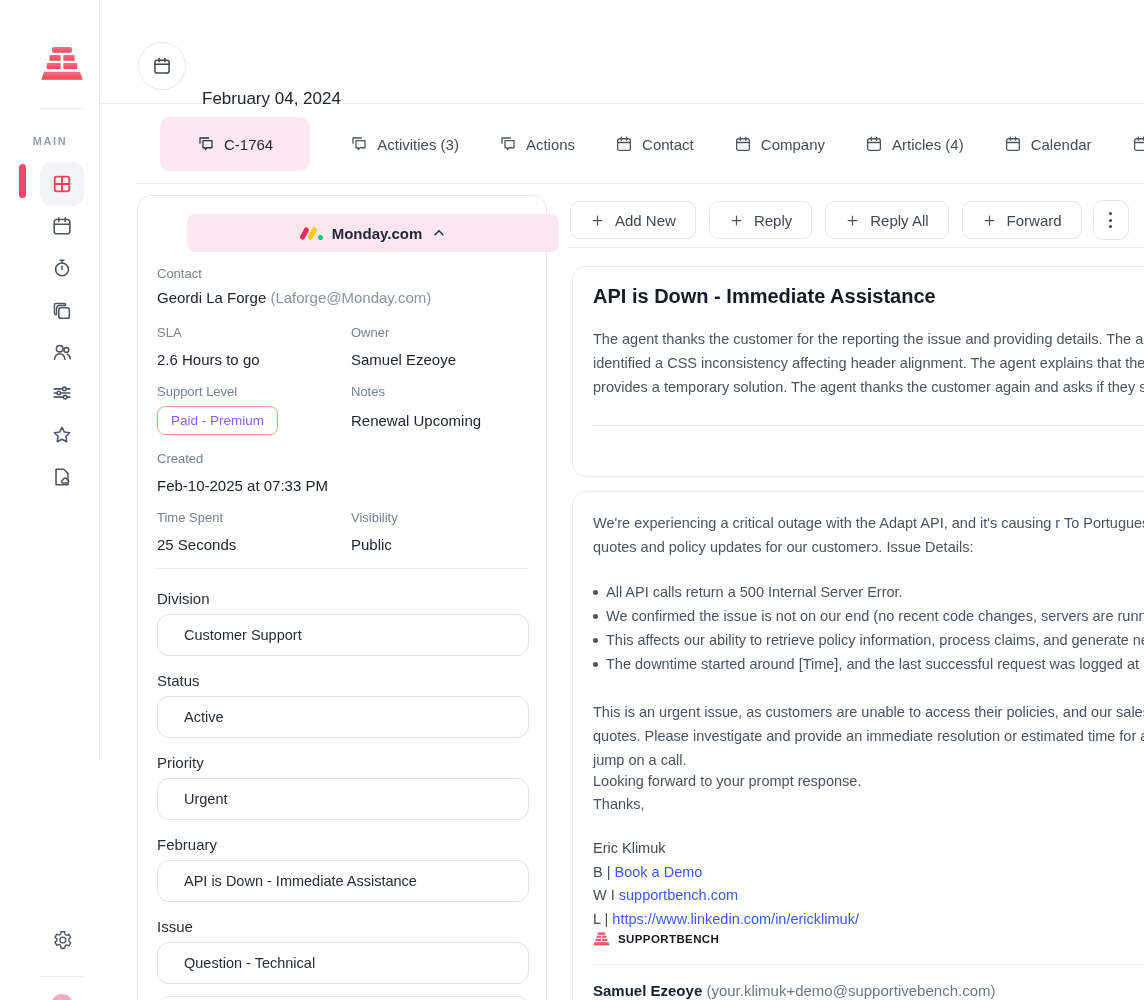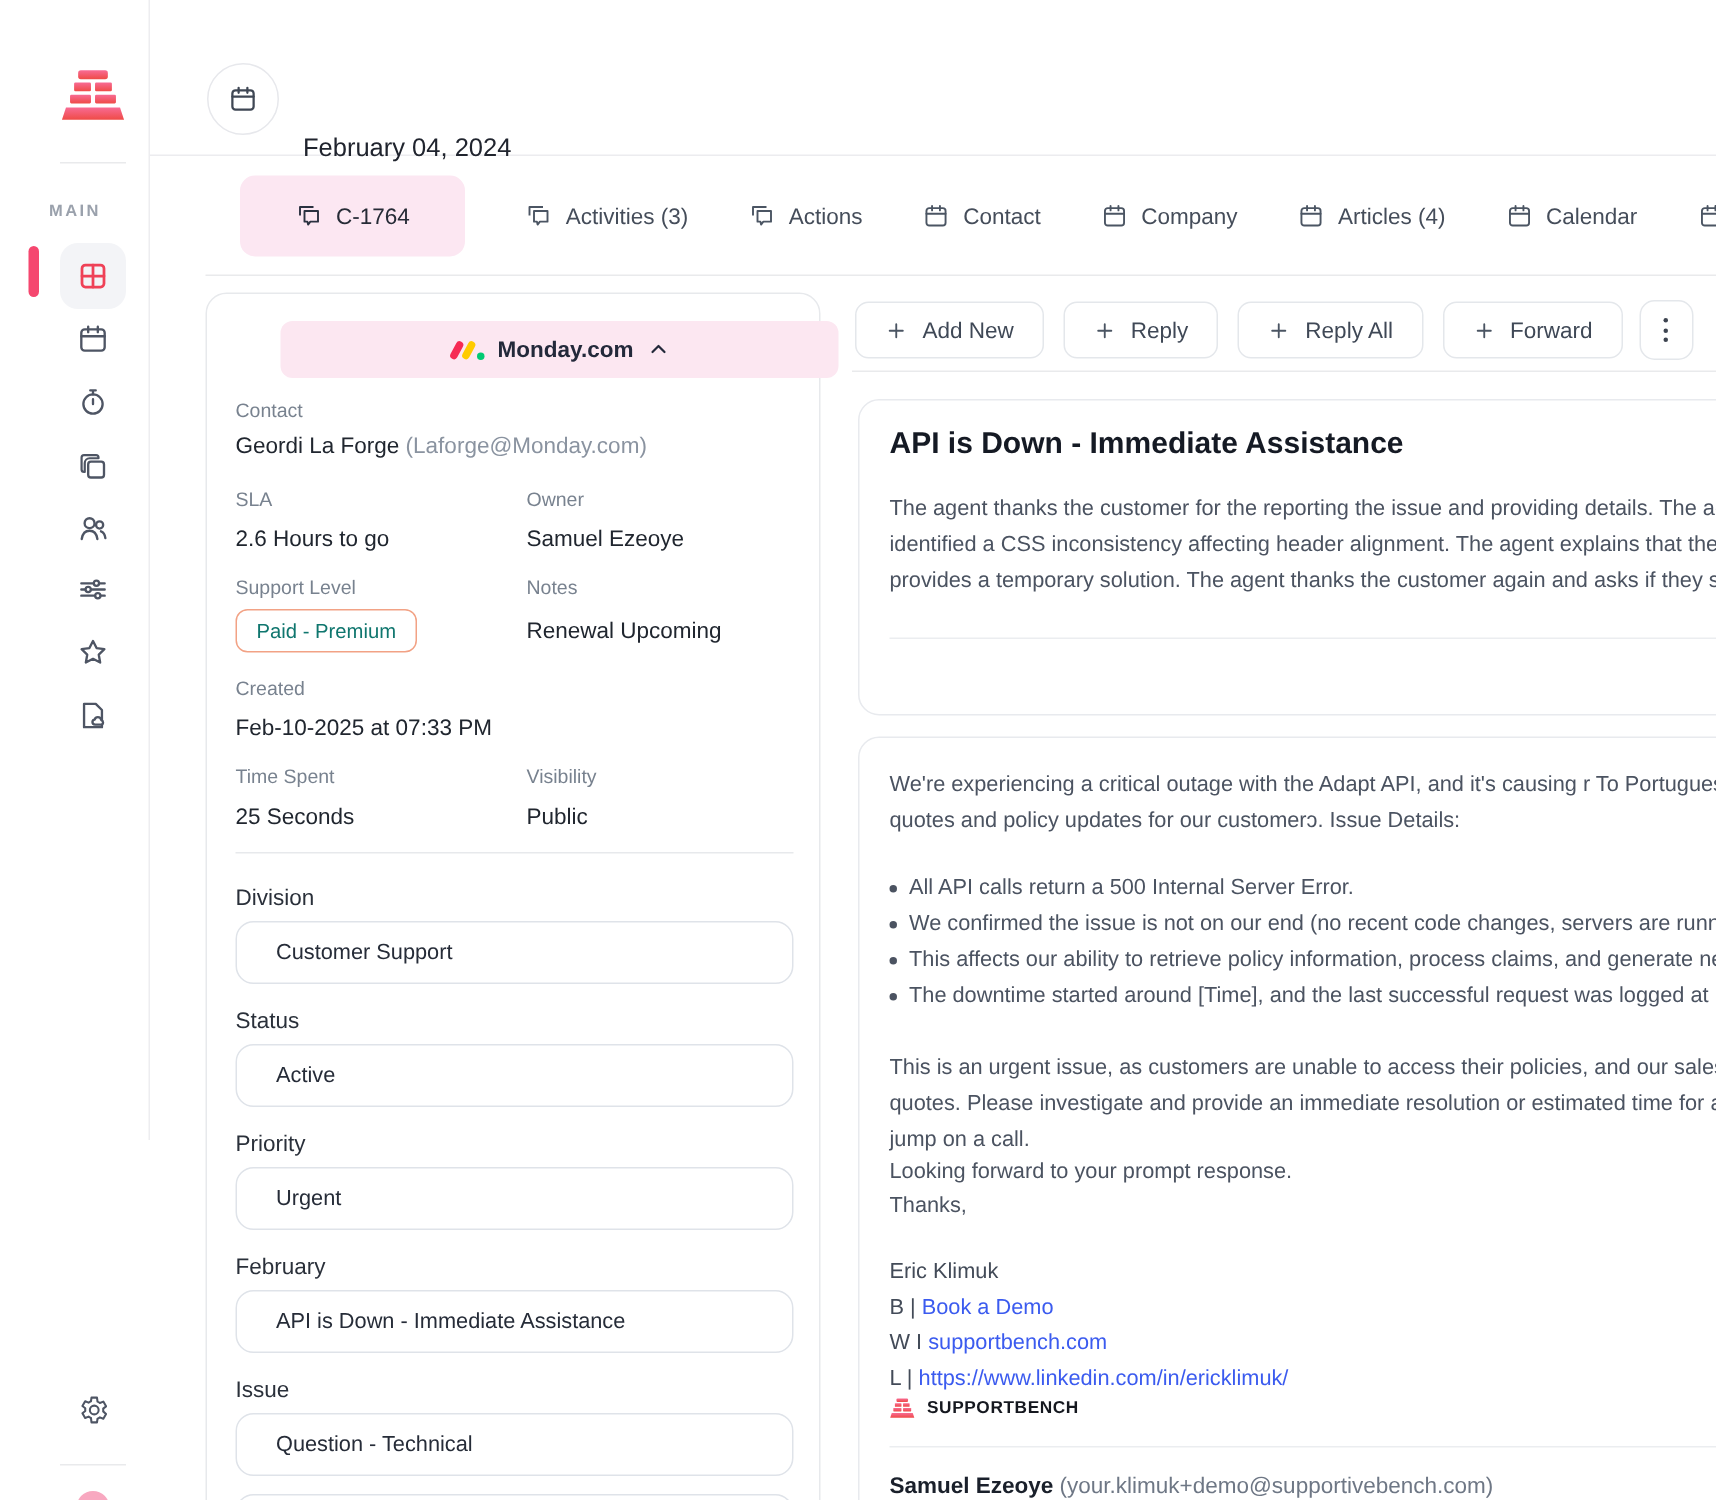--- a/index.html
+++ b/index.html
@@ -50,21 +50,21 @@
   .mlogo i { position:absolute; display:block; }
   .mlogo .m1 { left:3px; top:1px; width:5px; height:13px; border-radius:3px; background:#f62b54; transform:rotate(28deg); }
   .mlogo .m2 { left:11px; top:1px; width:5px; height:13px; border-radius:3px; background:#ffcb00; transform:rotate(28deg); }
   .mlogo .m3 { left:19px; top:9px; width:5px; height:5px; border-radius:50%; background:#00ca72; }
   .flabel { position:absolute; font-size:13px; color:#78828f; }
   .fvalue { position:absolute; font-size:15px; color:#20262f; }
   .muted { color:#8a93a0; }
   .col2 { left:213px; }
   .col1 { left:19px; }
   .badge { position:absolute; left:19px; top:210px; padding:6px 13px; border:1px solid #f2a285;
-    border-radius:8px; font-size:13.5px; color:#0f766e; background:#fff; }
+    border-radius:8px; font-size:13.5px; color:#8b5cf6; background:#fff; }
   .panel-div { position:absolute; left:19px; top:372px; width:372px; border-top:1px solid #e7e9ec; }
   .inlabel { position:absolute; left:19px; font-size:15px; color:#2a303a; }
   .input { position:absolute; left:19px; width:372px; height:42px; border:1px solid #dfe3e9; border-radius:12px;
     background:#fff; font-size:14.5px; color:#262c38; line-height:40px; padding-left:26px; cursor:pointer; white-space:nowrap; overflow:hidden; }
 
   
   .actions-row { left:570px; top:200px; display:flex; gap:13px; align-items:center; }
   .btn { display:flex; align-items:center; gap:10px; height:38px; padding:0 19px; background:#fff;
     border:1px solid #e4e7eb; border-radius:9px; font-family:inherit; font-size:15px; color:#3f4856; cursor:pointer; white-space:nowrap; }
   .kebab { width:36px; height:40px; border:1px solid #e4e7eb; border-radius:10px; background:#fff;

